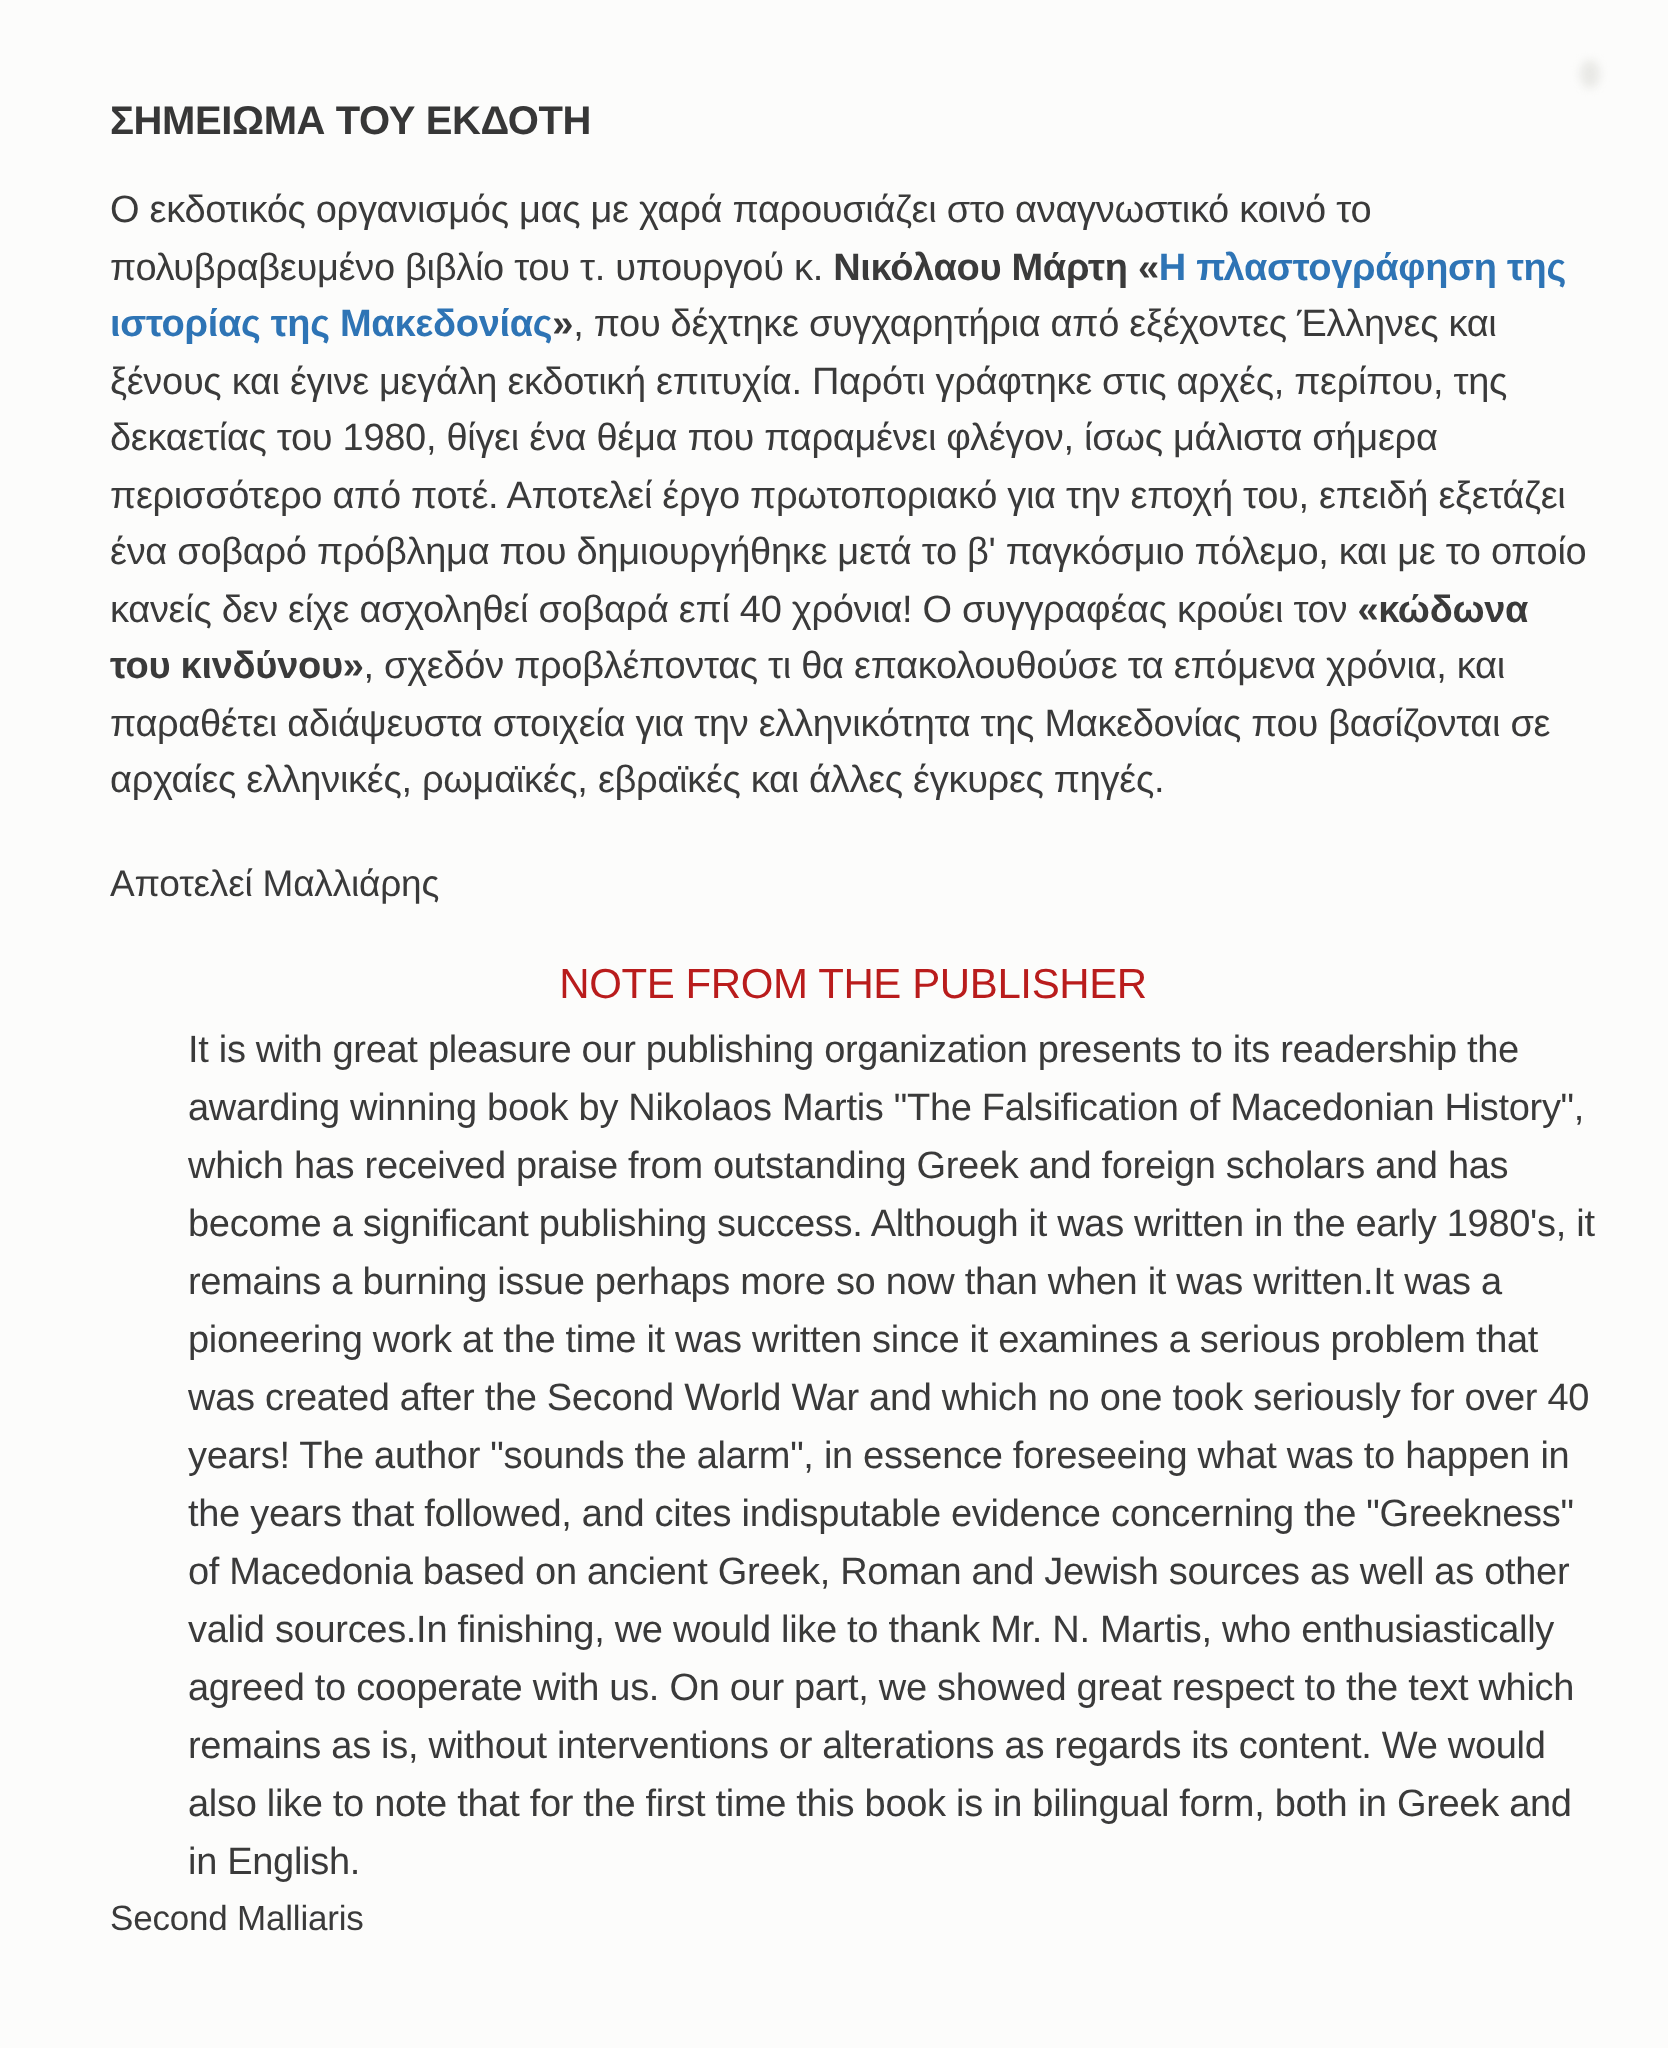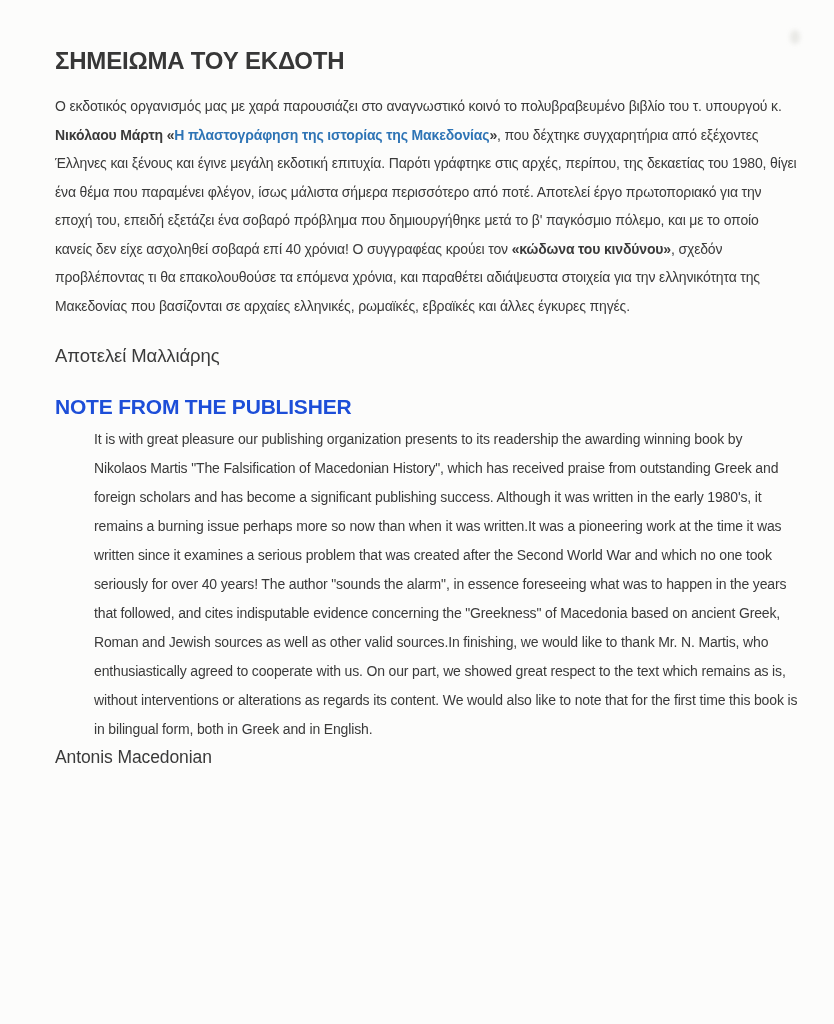--- a/index.html
+++ b/index.html
@@ -24,51 +24,52 @@
     position: absolute;
     top: 30px;
     right: 34px;
     width: 10px;
     height: 14px;
     background: #e9e9e6;
     border-radius: 50%;
     filter: blur(2px);
   }
   .heading-greek {
-    font-size: 24px;
+    font-size: 20px;
     line-height: 30px;
     font-weight: 700;
     color: #373737;
     letter-spacing: -0.2px;
     margin: 0 0 16px 0;
   }
   .para {
-    font-size: 14px;
+    font-size: 19px;
     line-height: 28.5px;
     letter-spacing: -0.15px;
     margin: 0;
     max-width: 748px;
   }
   .para-english {
     line-height: 29px;
     margin-left: 39px;
   }
   .b { font-weight: 700; }
   .signature-greek {
     font-size: 18.5px;
     letter-spacing: -0.1px;
     margin: 25px 0 0 0;
   }
   .heading-english {
     font-size: 21px;
     line-height: 26px;
-    font-weight: 700;
-    color: #1d4ed8;
+    font-weight: 400;
+    color: #b91c1c;
     letter-spacing: -0.2px;
     margin: 27px 0 5px 0;
+    text-align: center;
   }
   .signature-english {
     font-size: 17.5px;
     letter-spacing: -0.1px;
     margin: 3px 0 0 0;
   }
 </style>
 </head>
 <body>
 
@@ -78,14 +79,14 @@
   <h1 class="heading-greek">ΣΗΜΕΙΩΜΑ ΤΟΥ ΕΚΔΟΤΗ</h1>
 
   <p class="para"><span>Ο εκδοτικός οργανισμός μας με χαρά παρουσιάζει στο αναγνωστικό κοινό το πολυβραβευμένο βιβλίο του τ. υπουργού κ. </span><span class="b">Νικόλαου Μάρτη</span><span class="b"> «</span><span class="b" style="color: rgb(46, 116, 181);">Η πλαστογράφηση της ιστορίας της Μακεδονίας</span><span class="b">»</span><span>, που δέχτηκε συγχαρητήρια από εξέχοντες Έλληνες και ξένους και έγινε μεγάλη εκδοτική επιτυχία. Παρότι γράφτηκε στις αρχές, περίπου, της δεκαετίας του 1980, θίγει ένα θέμα που παραμένει φλέγον, ίσως μάλιστα σήμερα περισσότερο από ποτέ. Αποτελεί έργο πρωτοποριακό για την εποχή του, επειδή εξετάζει ένα σοβαρό πρόβλημα που δημιουργήθηκε μετά το β' παγκόσμιο πόλεμο, και με το οποίο κανείς δεν είχε ασχοληθεί σοβαρά επί 40 χρόνια! Ο συγγραφέας κρούει τον </span><span class="b">«κώδωνα του κινδύνου»</span><span>, σχεδόν προβλέποντας τι θα επακολουθούσε τα επόμενα χρόνια, και παραθέτει αδιάψευστα στοιχεία για την ελληνικότητα της Μακεδονίας που βασίζονται σε αρχαίες ελληνικές, ρωμαϊκές, εβραϊκές και άλλες έγκυρες πηγές.</span></p>
 
   <p class="signature-greek">Αποτελεί Μαλλιάρης</p>
 
   <h2 class="heading-english">NOTE FROM THE PUBLISHER</h2>
 
   <p class="para para-english">It is with great pleasure our publishing organization presents to its readership the awarding winning book by Nikolaos Martis "The Falsification of Macedonian History", which has received praise from outstanding Greek and foreign scholars and has become a significant publishing success. Although it was written in the early 1980's, it remains a burning issue perhaps more so now than when it was written.It was a pioneering work at the time it was written since it examines a serious problem that was created after the Second World War and which no one took seriously for over 40 years! The author "sounds the alarm", in essence foreseeing what was to happen in the years that followed, and cites indisputable evidence concerning the "Greekness" of Macedonia based on ancient Greek, Roman and Jewish sources as well as other valid sources.In finishing, we would like to thank Mr. N. Martis, who enthusiastically agreed to cooperate with us. On our part, we showed great respect to the text which remains as is, without interventions or alterations as regards its content. We would also like to note that for the first time this book is in bilingual form, both in Greek and in English.</p>
 
-  <p class="signature-english">Antonis Macedonian</p>
+  <p class="signature-english">Second Malliaris</p>
 </div>
 
 </body></html>

